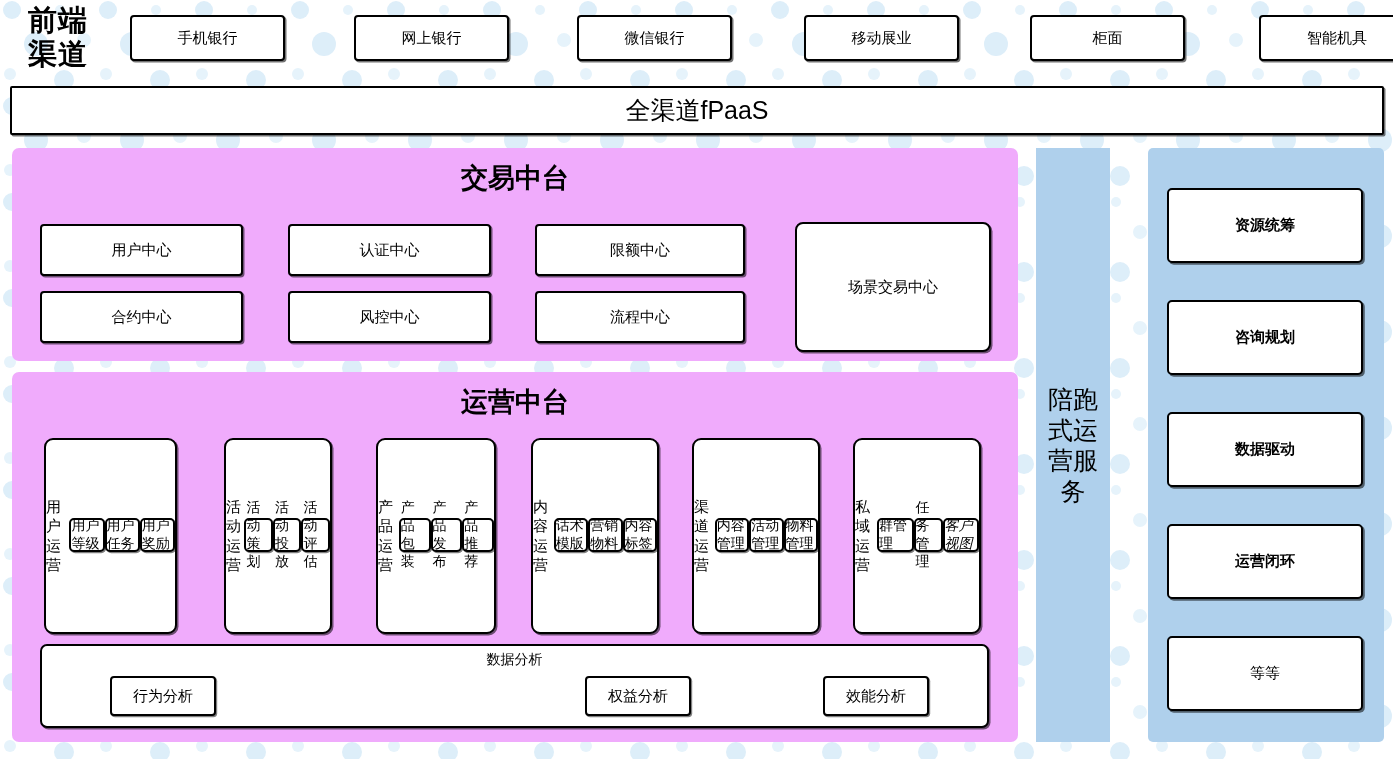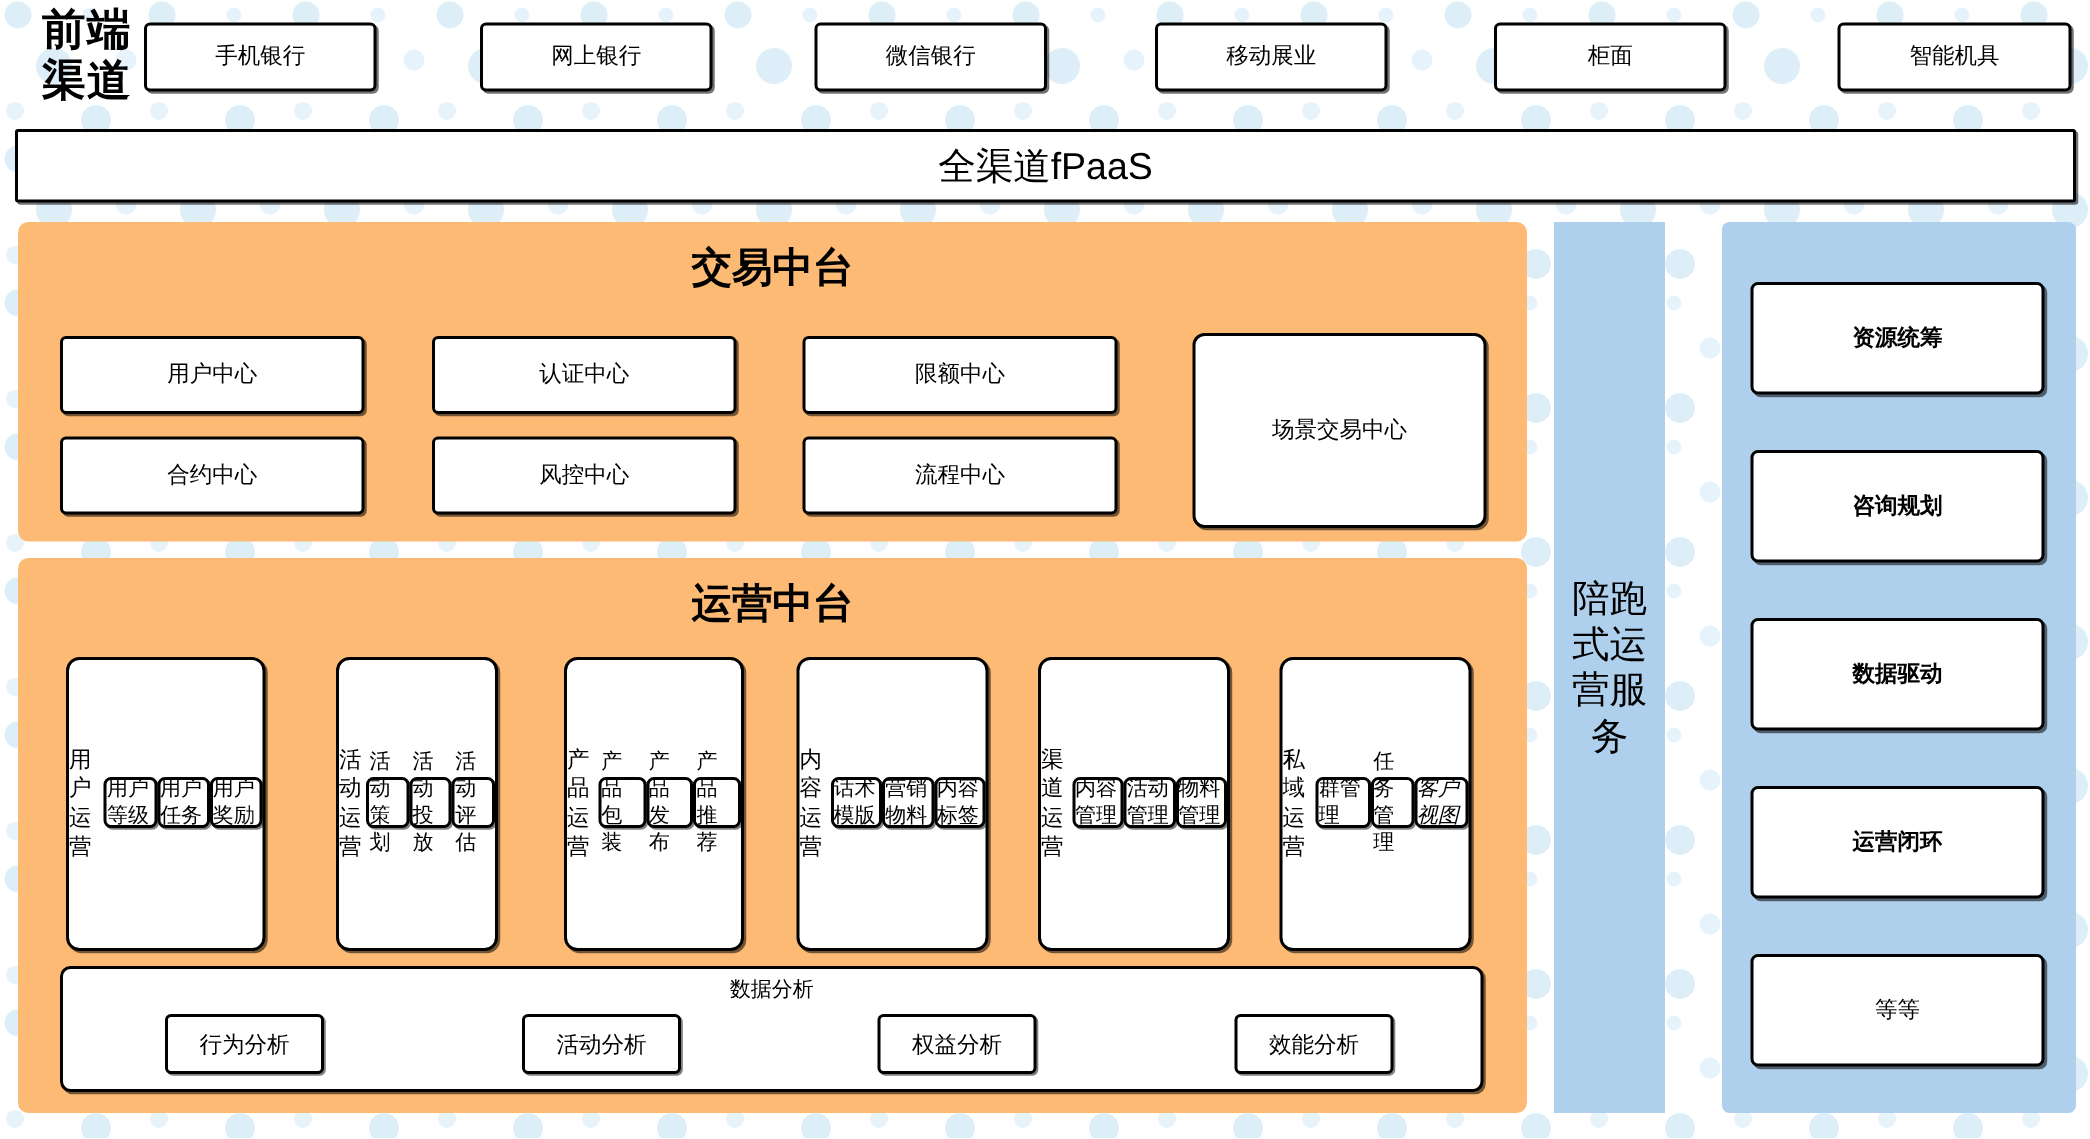--- a/index.html
+++ b/index.html
@@ -32,35 +32,35 @@
   }
 
   
   #front-label{
     position:absolute;left:2px;top:2px;width:86px;height:70px;
     font-family:"Liberation Serif","DejaVu Serif",serif;
     font-weight:bold;font-size:29px;line-height:1.18;
     letter-spacing:1px;
     display:flex;flex-direction:column;align-items:flex-end;justify-content:center;
   }
-  .channel-box{height:46px;top:15px;}
+  .channel-box{height:46px;top:15px;margin-left:34px;}
 
   
   #fpaas{
     position:absolute;left:10px;top:86px;width:1374px;height:49px;
     background:#fff;border:2.5px solid #000;border-radius:2px;
     display:flex;align-items:center;justify-content:center;
     font-size:25px;box-sizing:border-box;
     box-shadow:1.5px 1.5px 0 rgba(0,0,0,0.55);
   }
 
   
   .cyan-panel{
     position:absolute;left:12px;width:1006px;
-    background:#fdba74;border-radius:7px;
+    background:#f0abfc;border-radius:7px;
   }
   #trade-panel{top:148px;height:213px;}
   #oper-panel{top:372px;height:370px;}
   .panel-title{
     position:absolute;left:0;width:100%;text-align:center;
     font-size:27px;font-weight:bold;
     font-family:"Liberation Serif","DejaVu Serif",serif;
     top:12px;
   }
 
@@ -217,21 +217,20 @@
   <div class="op-col" style="left:853px;width:128px;">
     <div class="op-col-title">私域运营</div>
     <div class="op-item" style="width:92px;">群管理</div>
     <div class="op-item" style="width:72px;">任务管理</div>
     <div class="op-item" style="width:92px;font-style:italic;">客户视图</div>
   </div>
 
   <div id="data-analysis">
     <div id="da-title">数据分析</div>
     <div class="da-item" style="left:68px;">行为分析</div>
-    <div class="da-item" style="left:306px;">活动分析</div>
     <div class="da-item" style="left:543px;">权益分析</div>
     <div class="da-item" style="left:781px;">效能分析</div>
   </div>
 
   <div id="service-col">
     <div id="service-col-label">
       <div>陪跑</div>
       <div>式运</div>
       <div>营服</div>
       <div>务</div>

